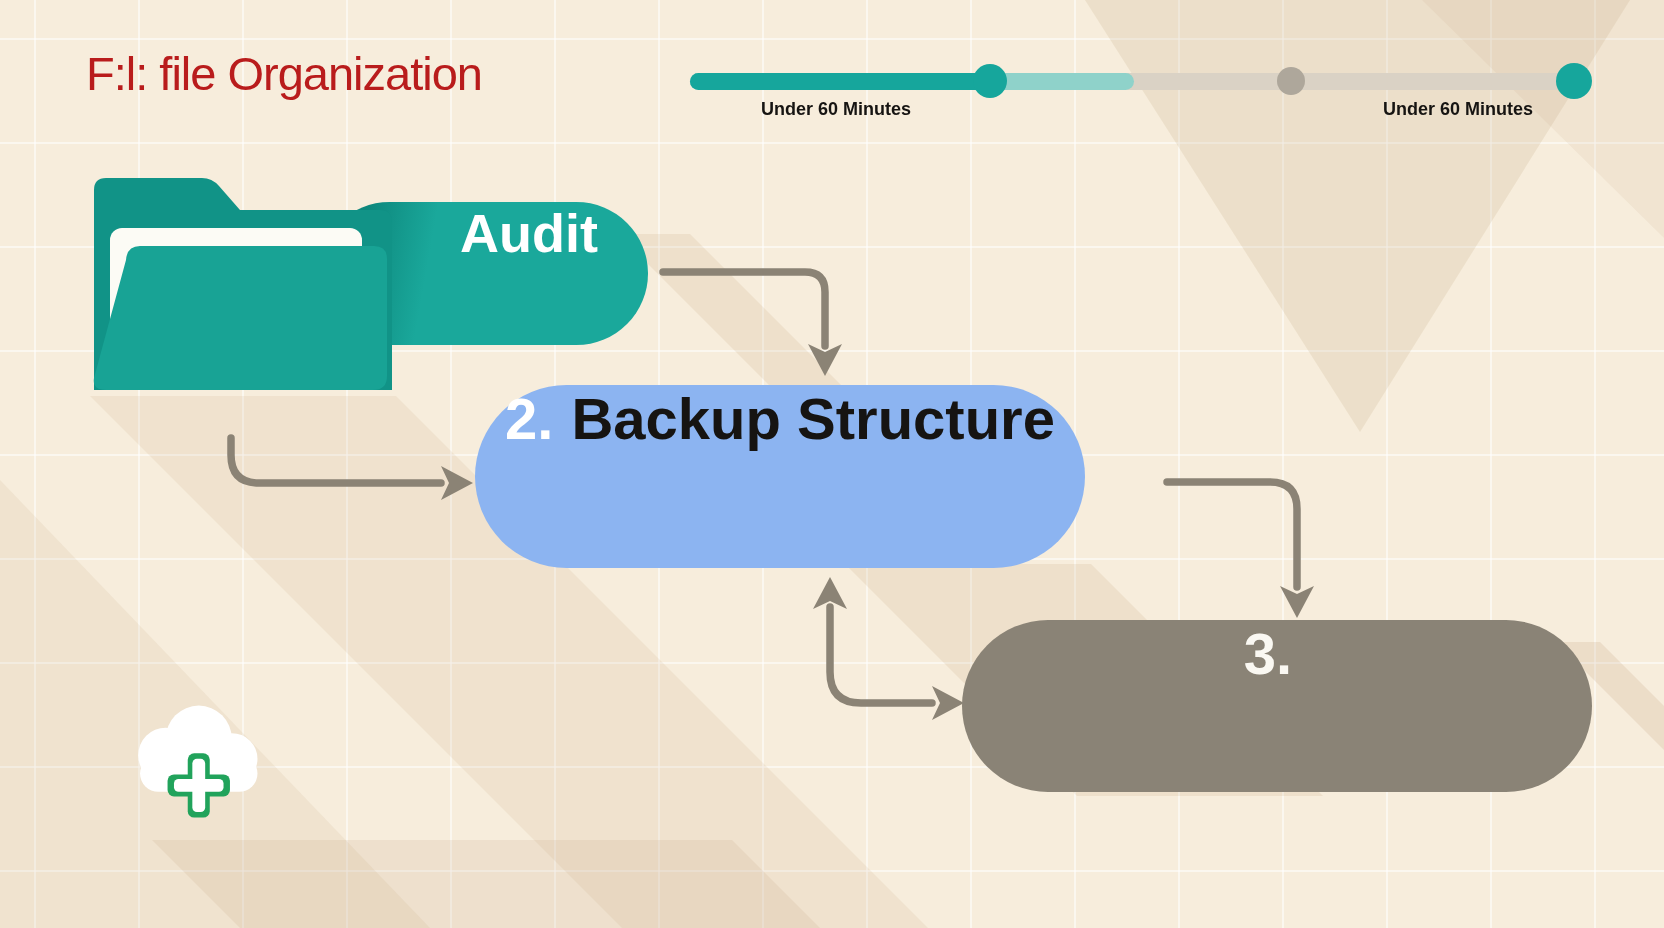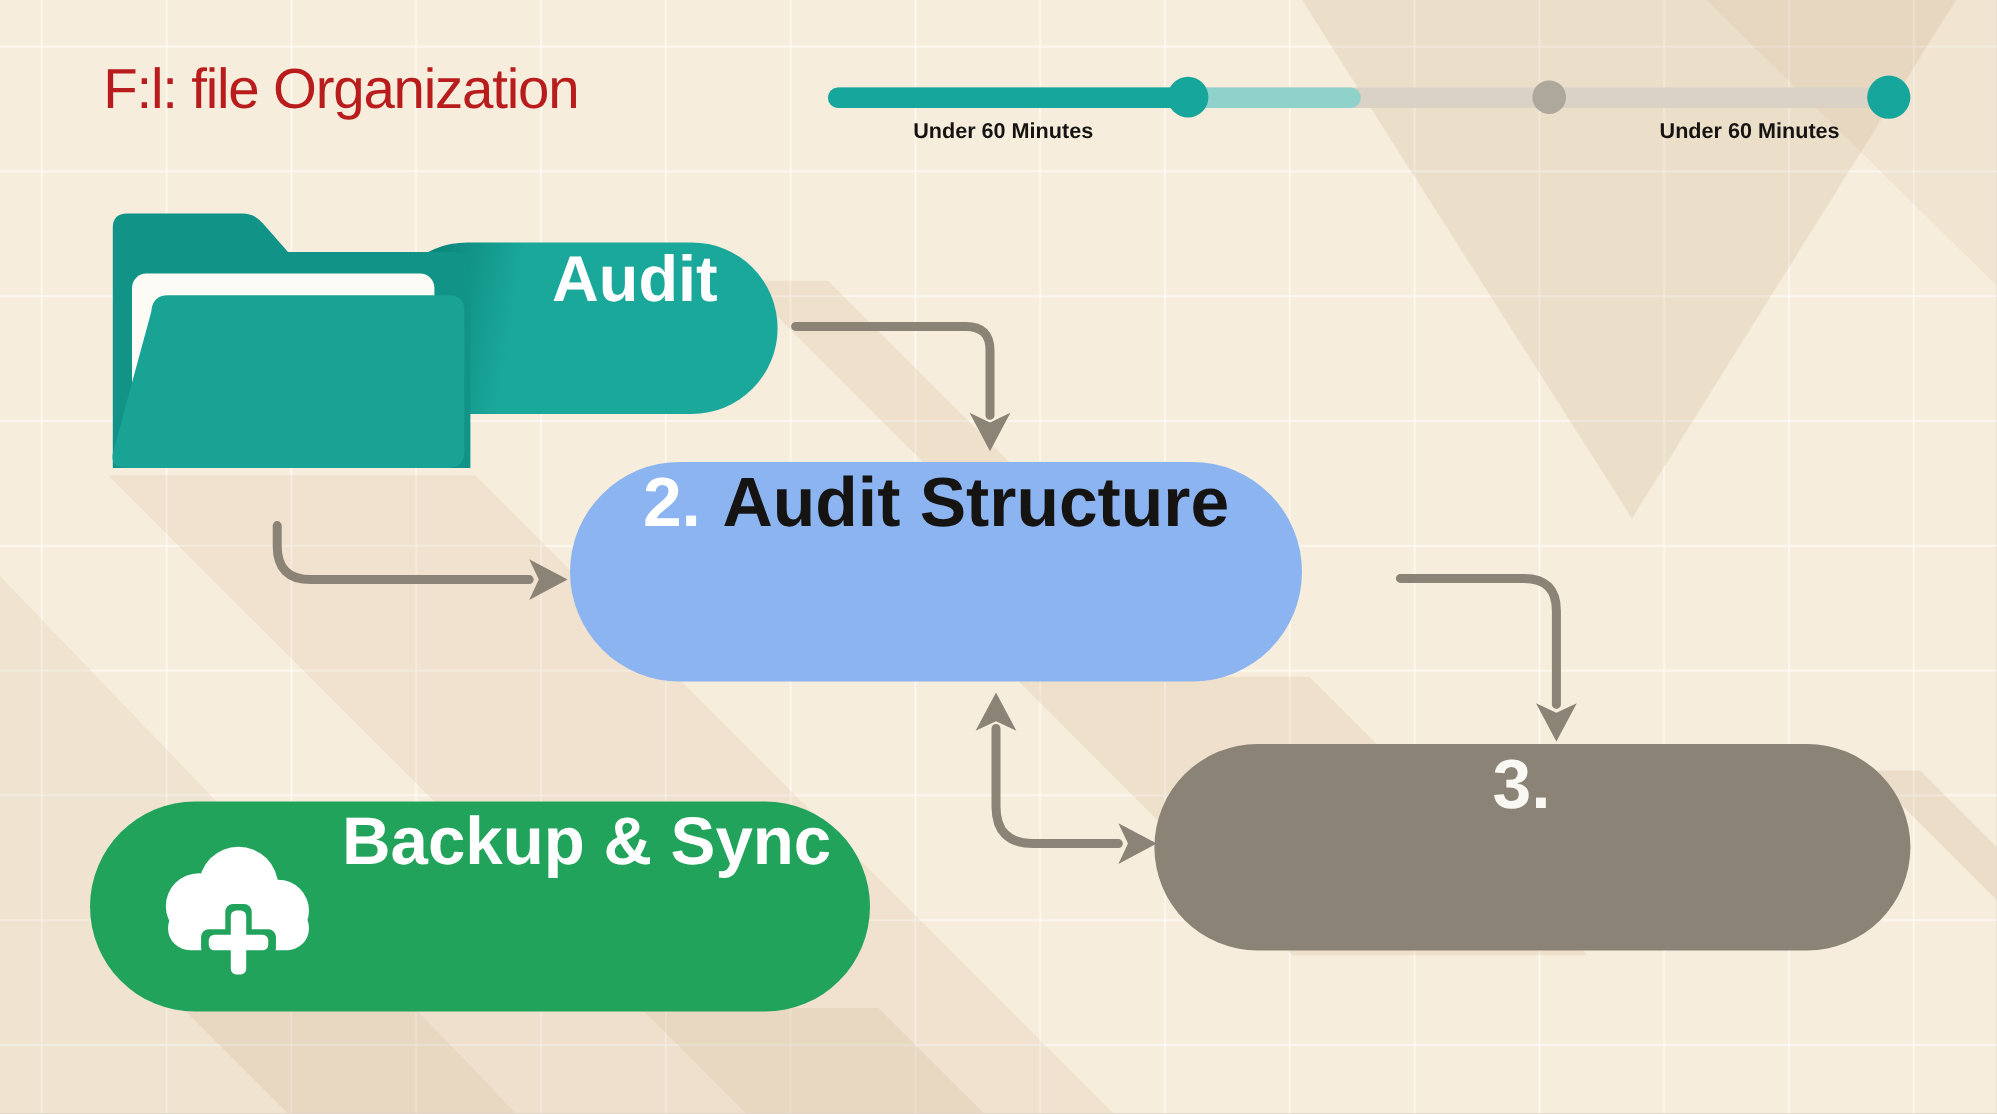--- a/index.html
+++ b/index.html
@@ -151,30 +151,27 @@
   </div>
 
   <svg class="folder-svg" width="318" height="238" viewBox="0 0 318 238">
     <path d="M10,228 L10,28 Q10,16 22,16 L118,16 Q128,16 135,24 L156,48 L296,48 Q308,48 308,60 L308,228 Z" fill="#119387"></path>
     <rect x="26" y="66" width="252" height="162" rx="12" fill="#fcfbf5"></rect>
     <path d="M42,98 Q43,84 56,84 L290,84 Q303,84 303,97 L303,214 Q303,228 289,228 L22,228 Q8,228 10,216 Z" fill="#18a395"></path>
   </svg>
 
   <div class="pill pill-blue">
     <span class="num">2.</span>
-    <span>Audit Structure</span>
+    <span>Backup Structure</span>
   </div>
 
   <div class="pill pill-gray">
     <span class="num">3.</span>
   </div>
 
-  <div class="pill pill-green">
-    <span>Backup &amp; Sync</span>
-  </div>
   <svg class="cloud-svg" width="156" height="122" viewBox="0 0 170 132">
     <g fill="#ffffff">
       <circle cx="52" cy="64" r="30"></circle>
       <circle cx="88" cy="46" r="36"></circle>
       <circle cx="124" cy="68" r="28"></circle>
       <rect x="24" y="64" width="128" height="40" rx="20"></rect>
     </g>
     <g fill="#21a35b">
       <rect x="76" y="62" width="24" height="70" rx="7"></rect>
       <rect x="54" y="85" width="68" height="24" rx="7"></rect>

